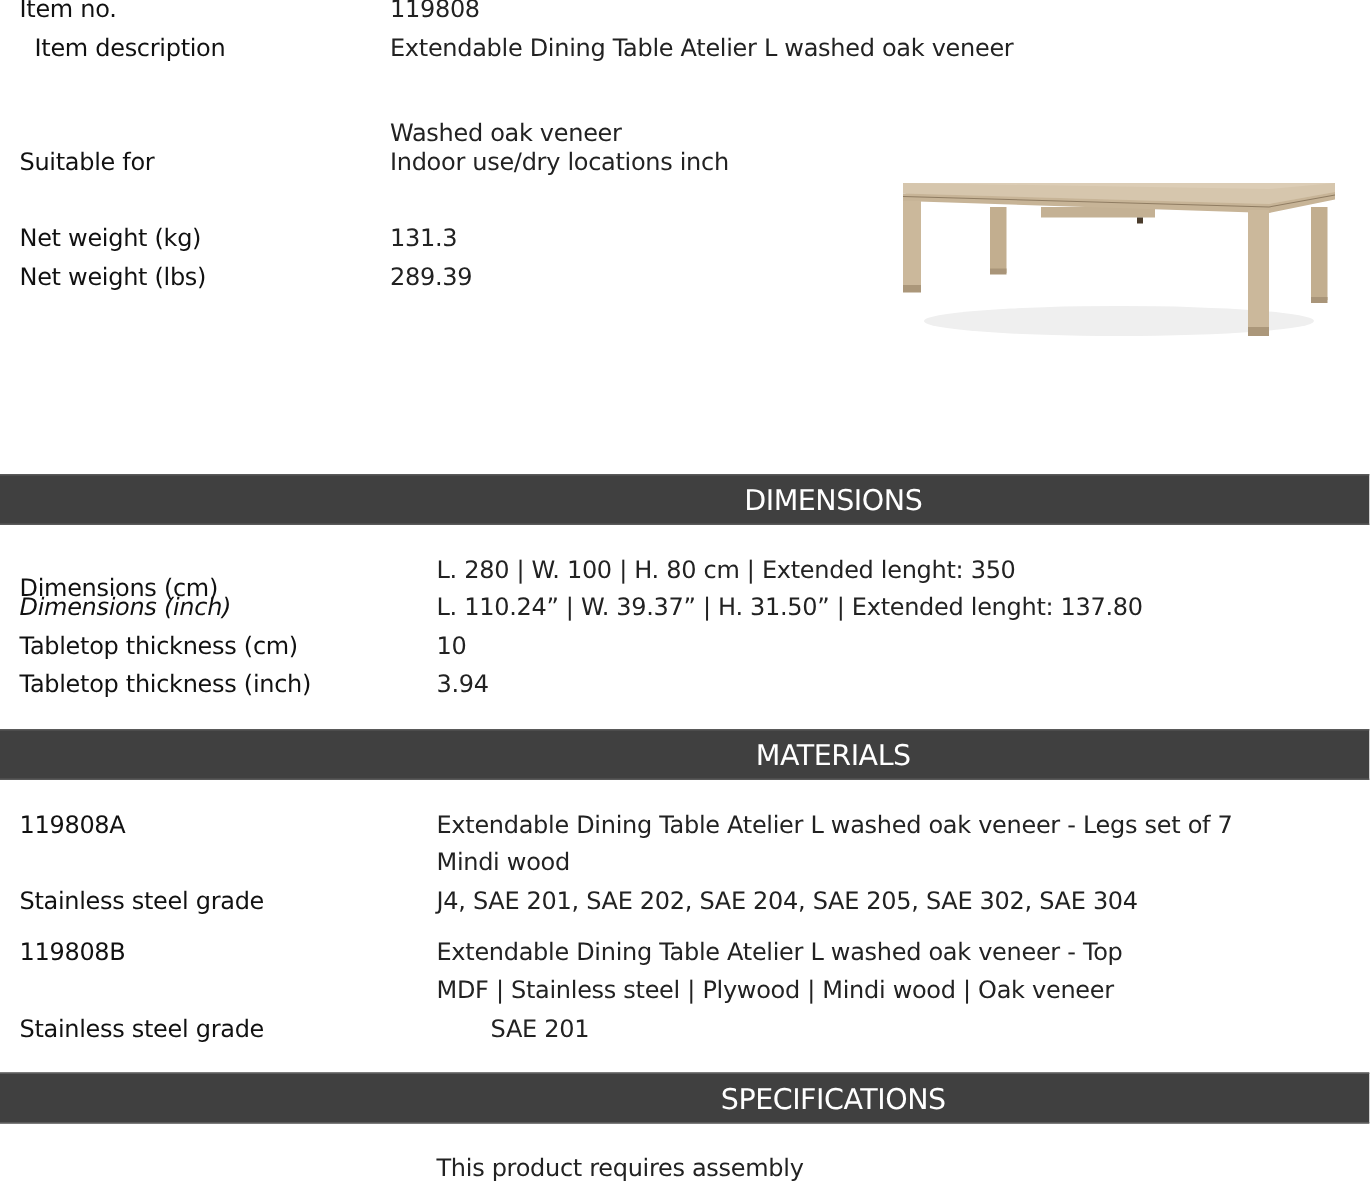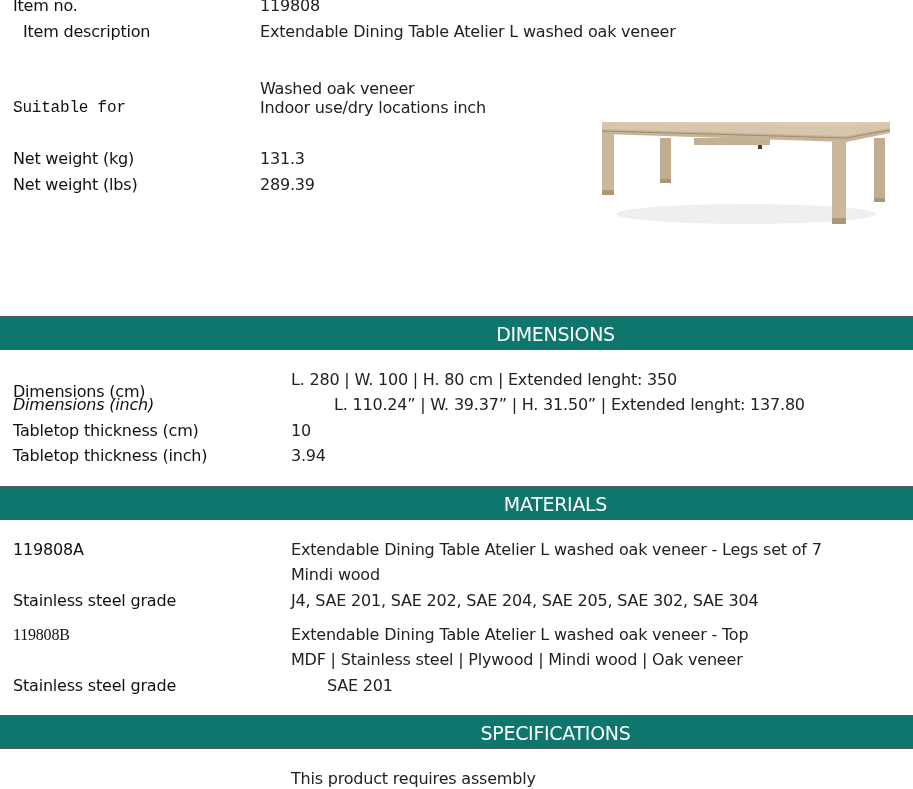--- a/index.html
+++ b/index.html
@@ -22,21 +22,21 @@
     white-space: nowrap;
     letter-spacing: -0.2px;
   }
   .label { color: #111111; }
   .value { color: #222222; }
   .section-bar {
     position: absolute;
     left: 0;
     width: 913px;
     height: 34px;
-    background: #0f766e;
+    background: #404040;
     border-top: 1px solid #5a5a5a;
     border-bottom: 1px solid #5a5a5a;
     box-sizing: border-box;
   }
   .section-bar .title {
     position: absolute;
     left: 0;
     right: 0;
     padding-left: 198px;
     text-align: center;
@@ -58,21 +58,21 @@
 <body>
 
 <div>
   <div class="row label" style="left:13px; top:-4px;">Item no.</div>
   <div class="row value" style="left:260px; top:-4px;">119808</div>
 
   <div class="row label" style="left:23px; top:22px;">Item description</div>
   <div class="row value" style="left:260px; top:22px;">Extendable Dining Table Atelier L washed oak veneer</div>
   <div class="row value" style="left:260px; top:47px;margin-top:32px;">Washed oak veneer</div>
 
-  <div class="row label" style="left:13px; top:98px;font-family:Liberation Mono, monospace;">Suitable for</div>
+  <div class="row label" style="left:13px; top:98px;">Suitable for</div>
   <div class="row value" style="left:260px; top:98px;">Indoor use/dry locations inch</div>
 
   <div class="row label" style="left:13px; top:149px;">Net weight (kg)</div>
   <div class="row value" style="left:260px; top:149px;">131.3</div>
 
   <div class="row label" style="left:13px; top:175px;">Net weight (lbs)</div>
   <div class="row value" style="left:260px; top:175px;">289.39</div>
 
   <div class="product-image">
     <svg width="300" height="114" viewBox="0 0 300 114">
@@ -102,41 +102,41 @@
 </div>
 
 <div class="section-bar" style="top:316px;">
   <div class="title">DIMENSIONS</div>
 </div>
 <div>
   <div class="row label" style="left:13px; top:370px;margin-top:12px;">Dimensions (cm)</div>
   <div class="row value" style="left:291px; top:370px;">L. 280 | W. 100 | H. 80 cm | Extended lenght: 350</div>
 
   <div class="row label" style="left:13px; top:395px;font-style:italic;">Dimensions (inch)</div>
-  <div class="row value" style="left:291px; top:395px;margin-left:43px;">L. 110.24” | W. 39.37” | H. 31.50” | Extended lenght: 137.80</div>
+  <div class="row value" style="left:291px; top:395px;">L. 110.24” | W. 39.37” | H. 31.50” | Extended lenght: 137.80</div>
 
   <div class="row label" style="left:13px; top:421px;">Tabletop thickness (cm)</div>
   <div class="row value" style="left:291px; top:421px;">10</div>
 
   <div class="row label" style="left:13px; top:446px;">Tabletop thickness (inch)</div>
   <div class="row value" style="left:291px; top:446px;">3.94</div>
 </div>
 
 <div class="section-bar" style="top:486px;">
   <div class="title">MATERIALS</div>
 </div>
 <div>
   <div class="row label" style="left:13px; top:540px;">119808A</div>
   <div class="row value" style="left:291px; top:540px;">Extendable Dining Table Atelier L washed oak veneer - Legs set of 7</div>
   <div class="row value" style="left:291px; top:565px;">Mindi wood</div>
 
   <div class="row label" style="left:13px; top:591px;">Stainless steel grade</div>
   <div class="row value" style="left:291px; top:591px;">J4, SAE 201, SAE 202, SAE 204, SAE 205, SAE 302, SAE 304</div>
 
-  <div class="row label" style="left:13px; top:625px;font-family:Liberation Serif, serif;">119808B</div>
+  <div class="row label" style="left:13px; top:625px;">119808B</div>
   <div class="row value" style="left:291px; top:625px;">Extendable Dining Table Atelier L washed oak veneer - Top</div>
   <div class="row value" style="left:291px; top:650px;">MDF | Stainless steel | Plywood | Mindi wood | Oak veneer</div>
 
   <div class="row label" style="left:13px; top:676px;">Stainless steel grade</div>
   <div class="row value" style="left:291px; top:676px;margin-left:36px;">SAE 201</div>
 </div>
 
 <div class="section-bar" style="top:715px;">
   <div class="title">SPECIFICATIONS</div>
 </div>

